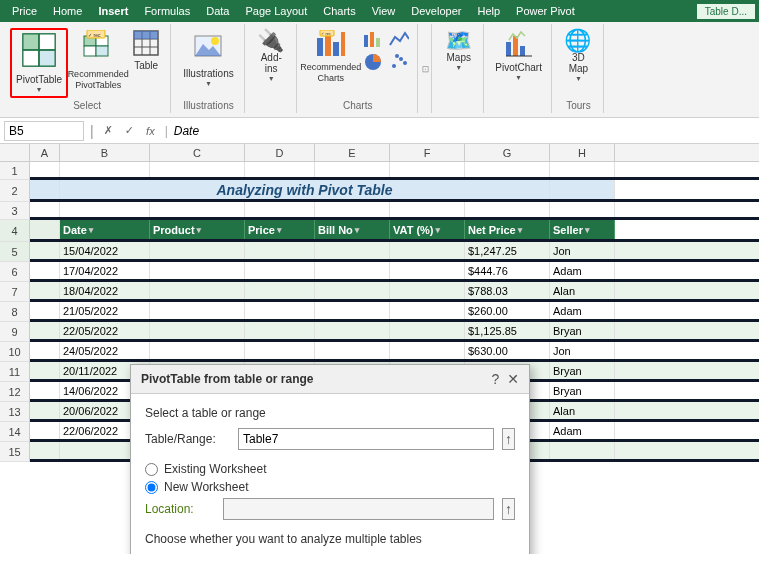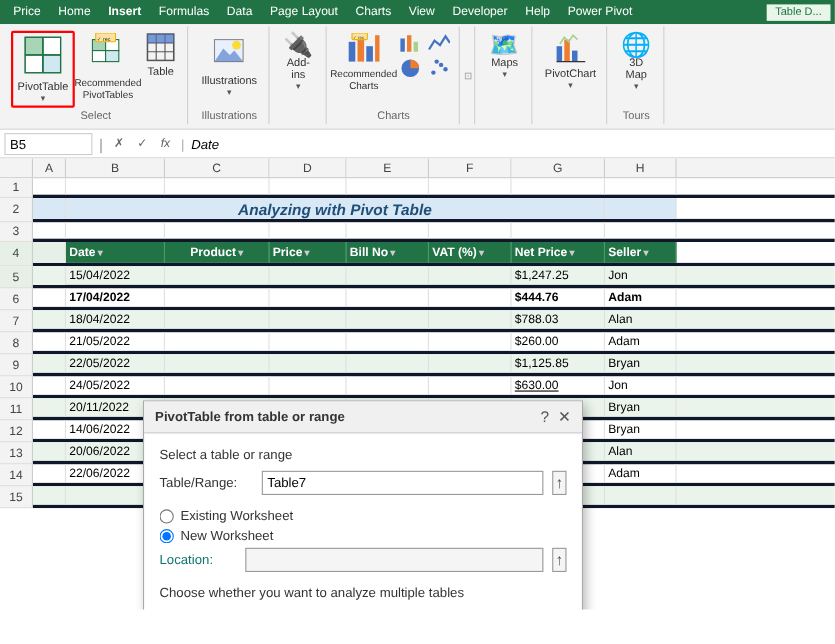--- a/index.html
+++ b/index.html
@@ -53,21 +53,21 @@
     .dialog-section-label { font-size: 12px; color: #333; margin-bottom: 8px; }
     .dialog-field { display: flex; align-items: center; margin-bottom: 12px; gap: 8px; }
     .dialog-field-label { font-size: 12px; color: #333; width: 85px; }
     .dialog-text-input { flex: 1; height: 22px; border: 1px solid #999; padding: 0 4px; font-size: 12px; }
     .dialog-field-icon { cursor: pointer; font-size: 14px; color: #555; padding: 2px; border: 1px solid #999; background: #f5f5f5; }
     .radio-section-label { font-size: 12px; color: #333; margin-bottom: 6px; }
     .radio-row { display: flex; align-items: center; gap: 6px; margin-bottom: 4px; }
     .radio-row input[type=radio] { margin: 0; }
     .radio-row label { font-size: 12px; color: #333; }
     .location-field { display: flex; align-items: center; margin-bottom: 12px; gap: 8px; margin-left: 0; }
-    .location-label { font-size: 12px; color: #0f766e; width: 70px; }
+    .location-label { font-size: 12px; color: #4d7c0f; width: 70px; }
     .location-input { flex: 1; height: 22px; border: 1px solid #999; padding: 0 4px; font-size: 12px; background: #f5f5f5; }
     .checkbox-section { margin-bottom: 12px; }
     .checkbox-section-label { font-size: 12px; color: #333; margin-bottom: 6px; }
 
     .spreadsheet-wrapper { position: relative; flex: 1; overflow: hidden; }
   </style>
 </head>
 <body>
 
 <div class="menu-bar">
@@ -327,40 +327,40 @@
         <div class="cell" style="width:70px;"></div>
         <div class="cell" style="width:75px;"></div>
         <div class="cell" style="width:75px;"></div>
         <div class="cell" style="width:85px;"></div>
         <div class="cell" style="width:65px;"></div>
       </div>
 
       <div class="grid-row" style="height:22px;">
         <div class="cell" style="width:30px; background:#e6f0e6;"></div>
         <div class="cell header-cell" style="width:90px;">Date <span class="sort-arrow">▾</span></div>
-        <div class="cell header-cell" style="width:95px;justify-content:center;">Product <span class="sort-arrow">▾</span></div>
+        <div class="cell header-cell" style="width:95px;">Product <span class="sort-arrow">▾</span></div>
         <div class="cell header-cell" style="width:70px;">Price <span class="sort-arrow">▾</span></div>
         <div class="cell header-cell" style="width:75px;">Bill No <span class="sort-arrow">▾</span></div>
         <div class="cell header-cell" style="width:75px;">VAT (%) <span class="sort-arrow">▾</span></div>
         <div class="cell header-cell" style="width:85px;">Net Price <span class="sort-arrow">▾</span></div>
         <div class="cell header-cell" style="width:65px;">Seller <span class="sort-arrow">▾</span></div>
       </div>
 
       <div class="grid-row" style="height:20px; background:#eaf4ea;">
         <div class="cell" style="width:30px; background:#eaf4ea;"></div>
         <div class="cell" style="width:90px;">15/04/2022</div>
         <div class="cell" style="width:95px;"></div>
         <div class="cell" style="width:70px;"></div>
         <div class="cell" style="width:75px;"></div>
         <div class="cell" style="width:75px;"></div>
         <div class="cell" style="width:85px;text-align:right;">$1,247.25</div>
         <div class="cell" style="width:65px;">Jon</div>
       </div>
 
-      <div class="grid-row" style="height:20px;font-weight:bold;">
+      <div class="grid-row" style="height:20px;">
         <div class="cell" style="width:30px;"></div>
         <div class="cell" style="width:90px;">17/04/2022</div>
         <div class="cell" style="width:95px;"></div>
         <div class="cell" style="width:70px;"></div>
         <div class="cell" style="width:75px;"></div>
         <div class="cell" style="width:75px;"></div>
         <div class="cell" style="width:85px;">$444.76</div>
         <div class="cell" style="width:65px;">Adam</div>
       </div>
 
@@ -397,21 +397,21 @@
         <div class="cell" style="width:65px;">Bryan</div>
       </div>
 
       <div class="grid-row" style="height:20px;">
         <div class="cell" style="width:30px;"></div>
         <div class="cell" style="width:90px;">24/05/2022</div>
         <div class="cell" style="width:95px;"></div>
         <div class="cell" style="width:70px;"></div>
         <div class="cell" style="width:75px;"></div>
         <div class="cell" style="width:75px;"></div>
-        <div class="cell" style="width:85px;text-decoration:underline;">$630.00</div>
+        <div class="cell" style="width:85px;">$630.00</div>
         <div class="cell" style="width:65px;">Jon</div>
       </div>
 
       <div class="grid-row" style="height:20px; background:#eaf4ea;">
         <div class="cell" style="width:30px;"></div>
         <div class="cell" style="width:90px;">20/11/2022</div>
         <div class="cell" style="width:95px;"></div>
         <div class="cell" style="width:70px;"></div>
         <div class="cell" style="width:75px;"></div>
         <div class="cell" style="width:75px;"></div>

